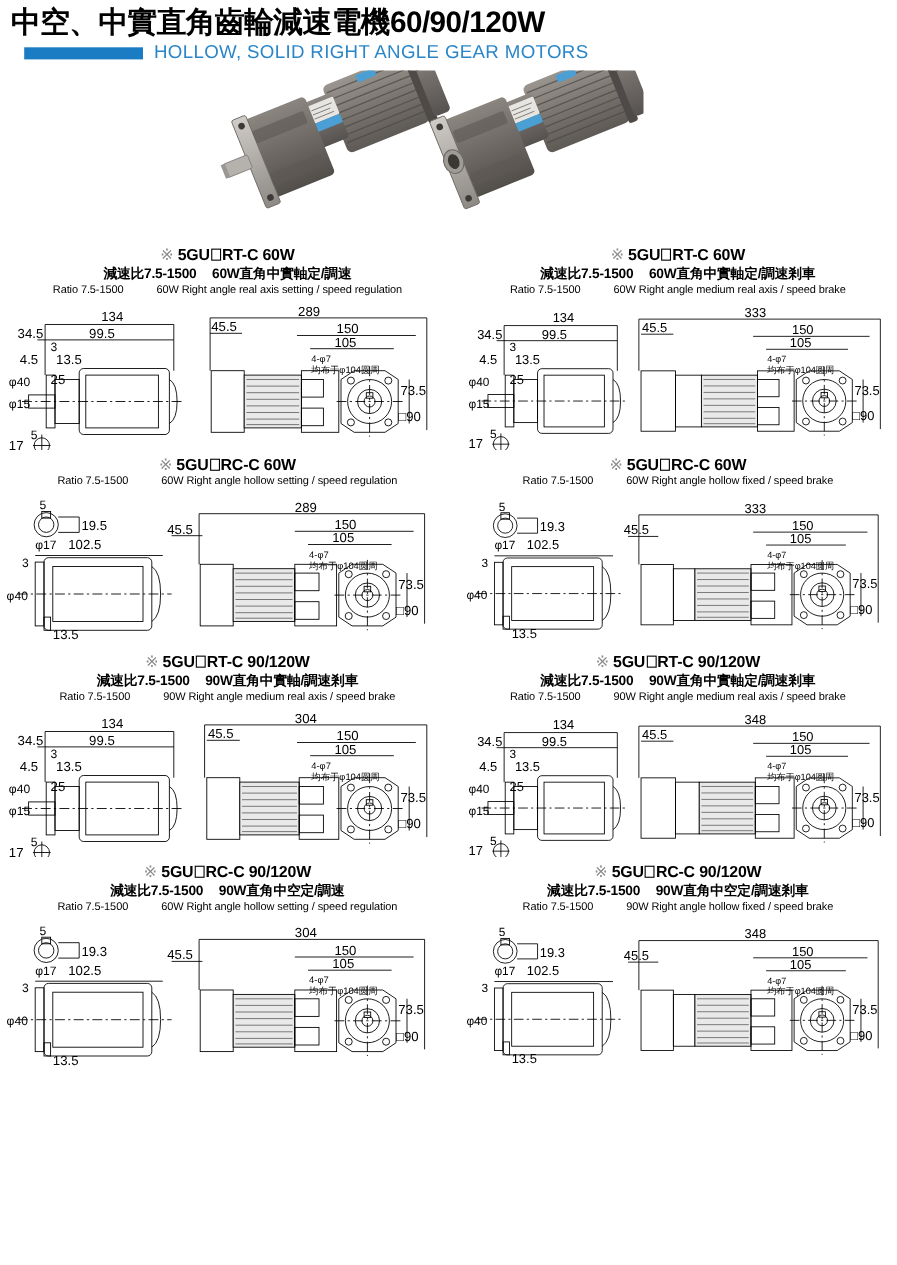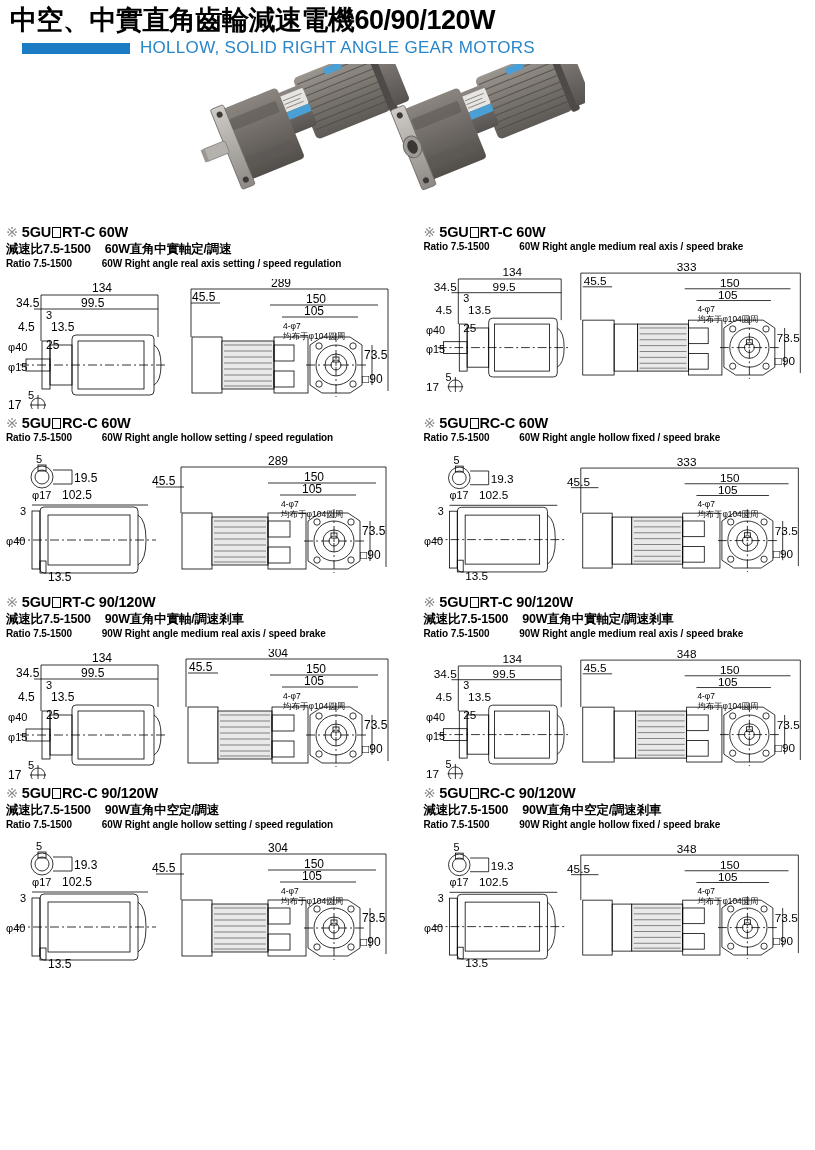--- a/index.html
+++ b/index.html
@@ -56,20 +56,21 @@
     width: 400px; height: 160px;
   }
 
   
   .sections {
     padding: 0 6px;
   }
   .sec-row {
     display: flex;
     width: 100%;
+    text-align: center;
   }
   .sec-col {
     width: 50%;
     position: relative;
   }
   .sec-col.right { padding-left: 16px; }
 
   .sec-title {
     font-size: 14.5px;
     font-weight: bold;
@@ -93,21 +94,20 @@
     letter-spacing: -0.2px;
     font-weight: bold;
   }
   .sec-line-cn .gap { display: inline-block; width: 14px; }
   .sec-line-en {
     font-size: 10px;
     color: #000;
     white-space: nowrap;
     letter-spacing: -0.1px;
     margin-top: 0px;
-    font-weight: bold;
   }
   .sec-line-en .gap { display: inline-block; width: 30px; }
 
   .drawing {
     margin-top: 10px;
     width: 100%;
   }
   .drawing svg { display: block; }
 
   .sec-block { margin-bottom: 6px; }
@@ -343,20 +343,23 @@
           </g>
         </svg>
       </div>
     </div>
 
     <div class="sec-col right sec-block">
       <div class="sec-title">
         <span class="mark">※</span>
         <span>5GU</span><span class="sq"></span><span>RT-C  60W</span>
       </div>
+      <div class="sec-line-cn">
+        <span>減速比7.5-1500</span><span class="gap"></span><span>60W直角中實軸定/調速剎車</span>
+      </div>
       <div class="sec-line-en">
         <span>Ratio 7.5-1500</span><span class="gap"></span><span>60W Right angle medium real axis / speed brake</span>
       </div>
       <div class="drawing">
         <svg viewBox="0 0 400 130" width="392" height="130">
           <g stroke="#000" fill="none" stroke-width="0.8">
             <g>
               <line x1="35" y1="16" x2="140" y2="16"></line>
                 <line x1="35" y1="16" x2="35" y2="62"></line>
                 <line x1="140" y1="16" x2="140" y2="58"></line>

